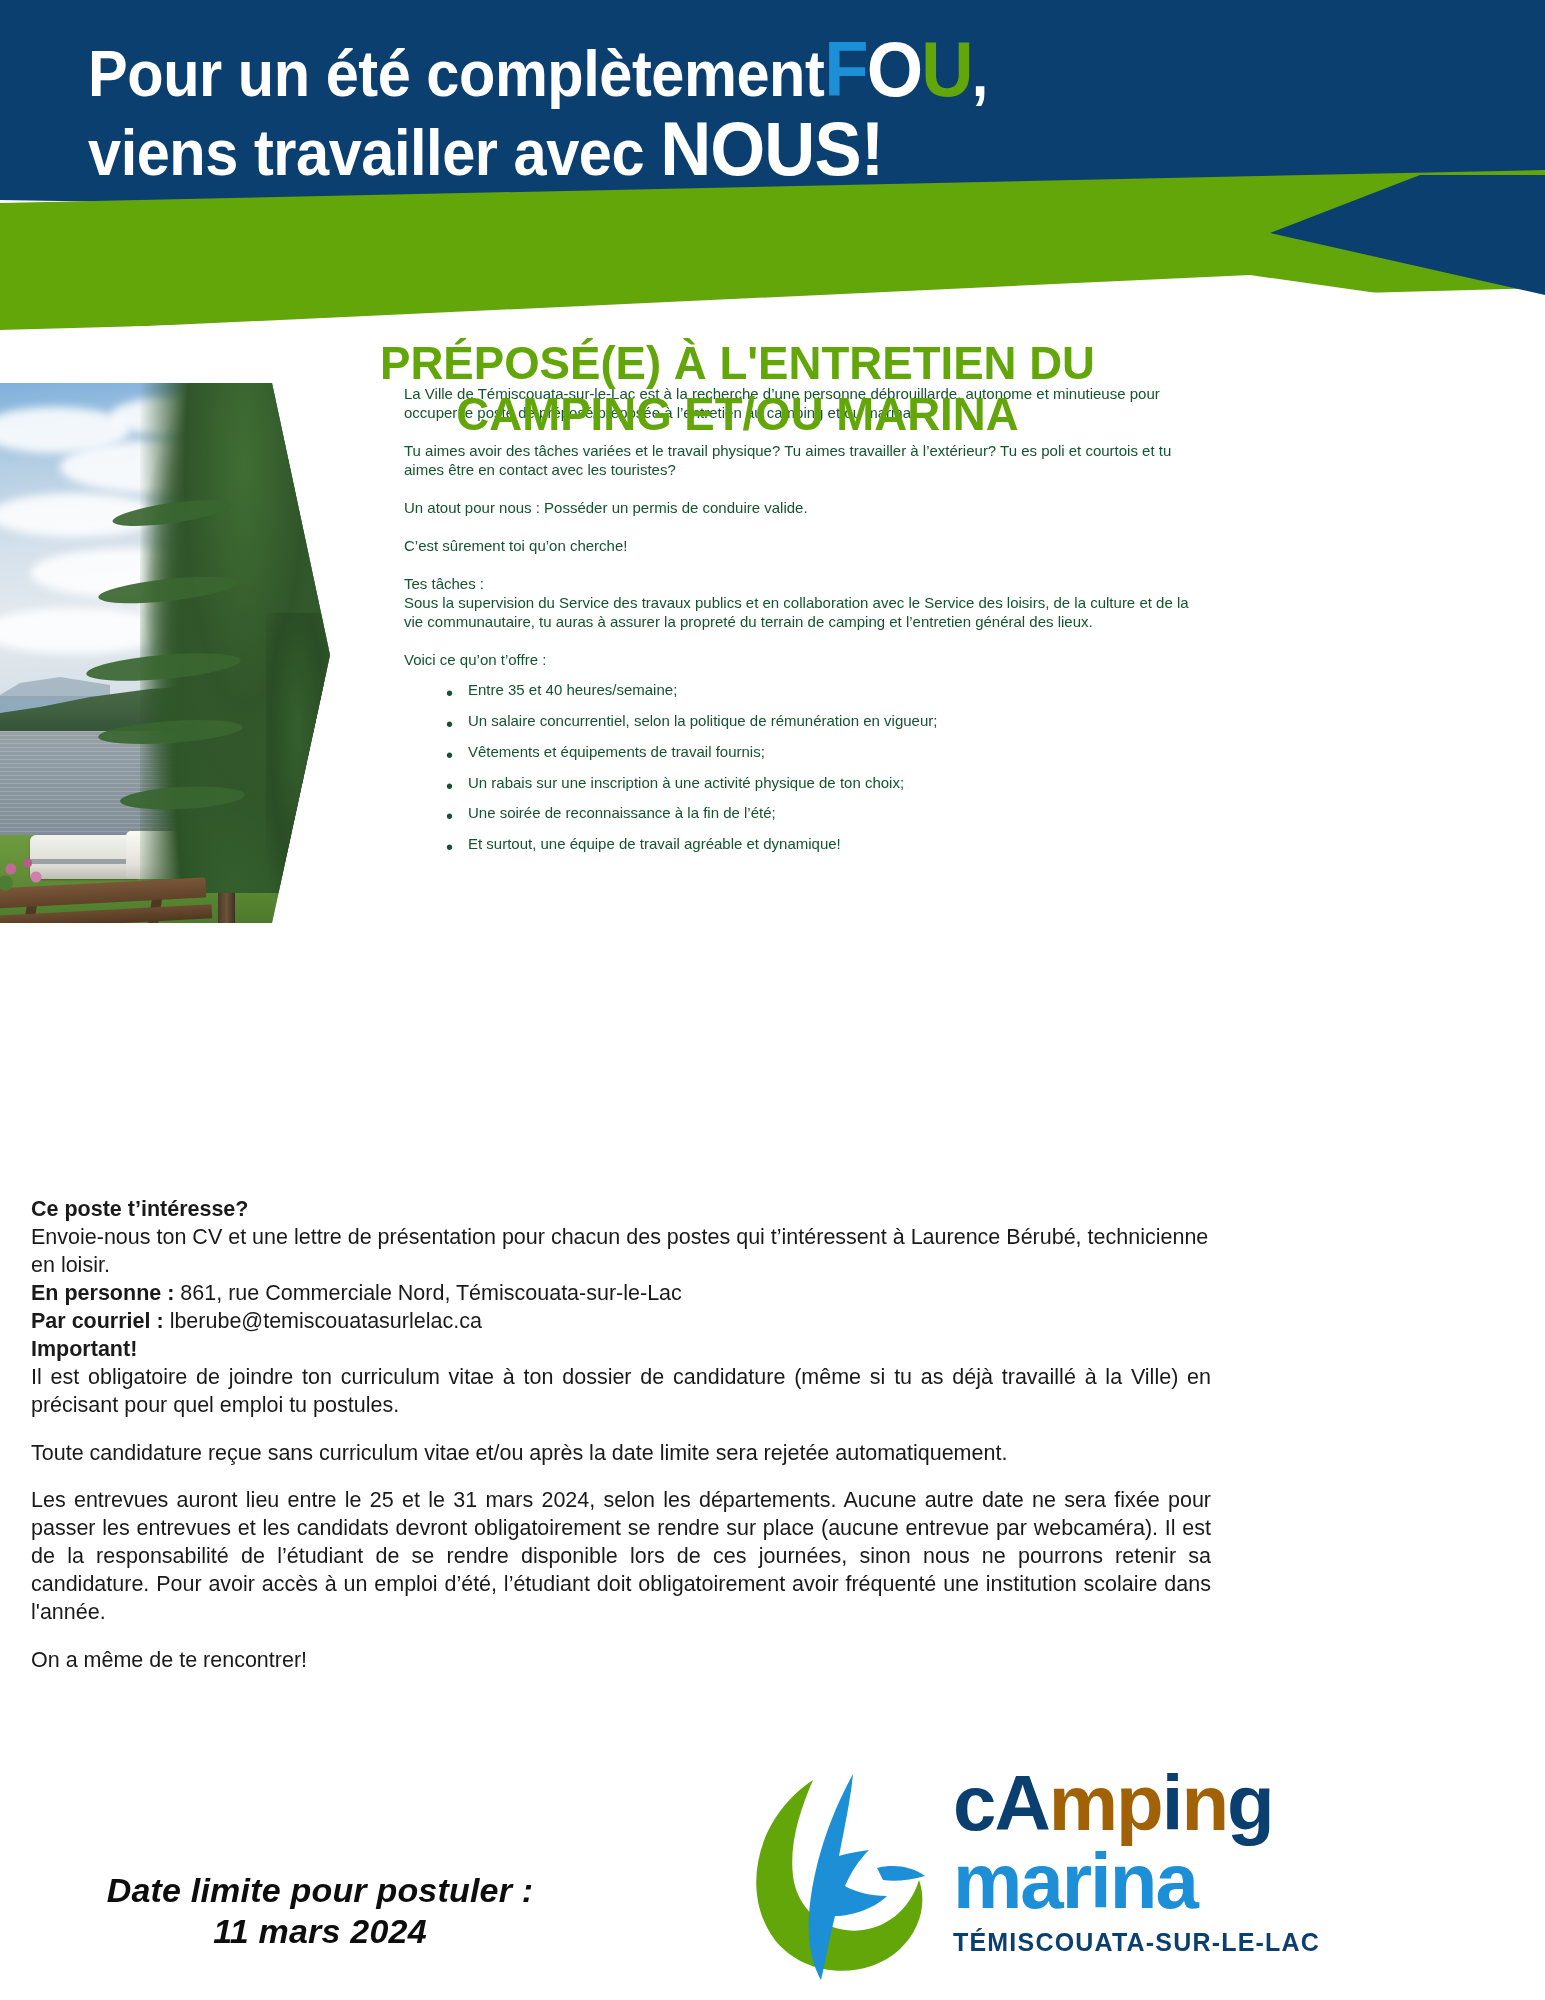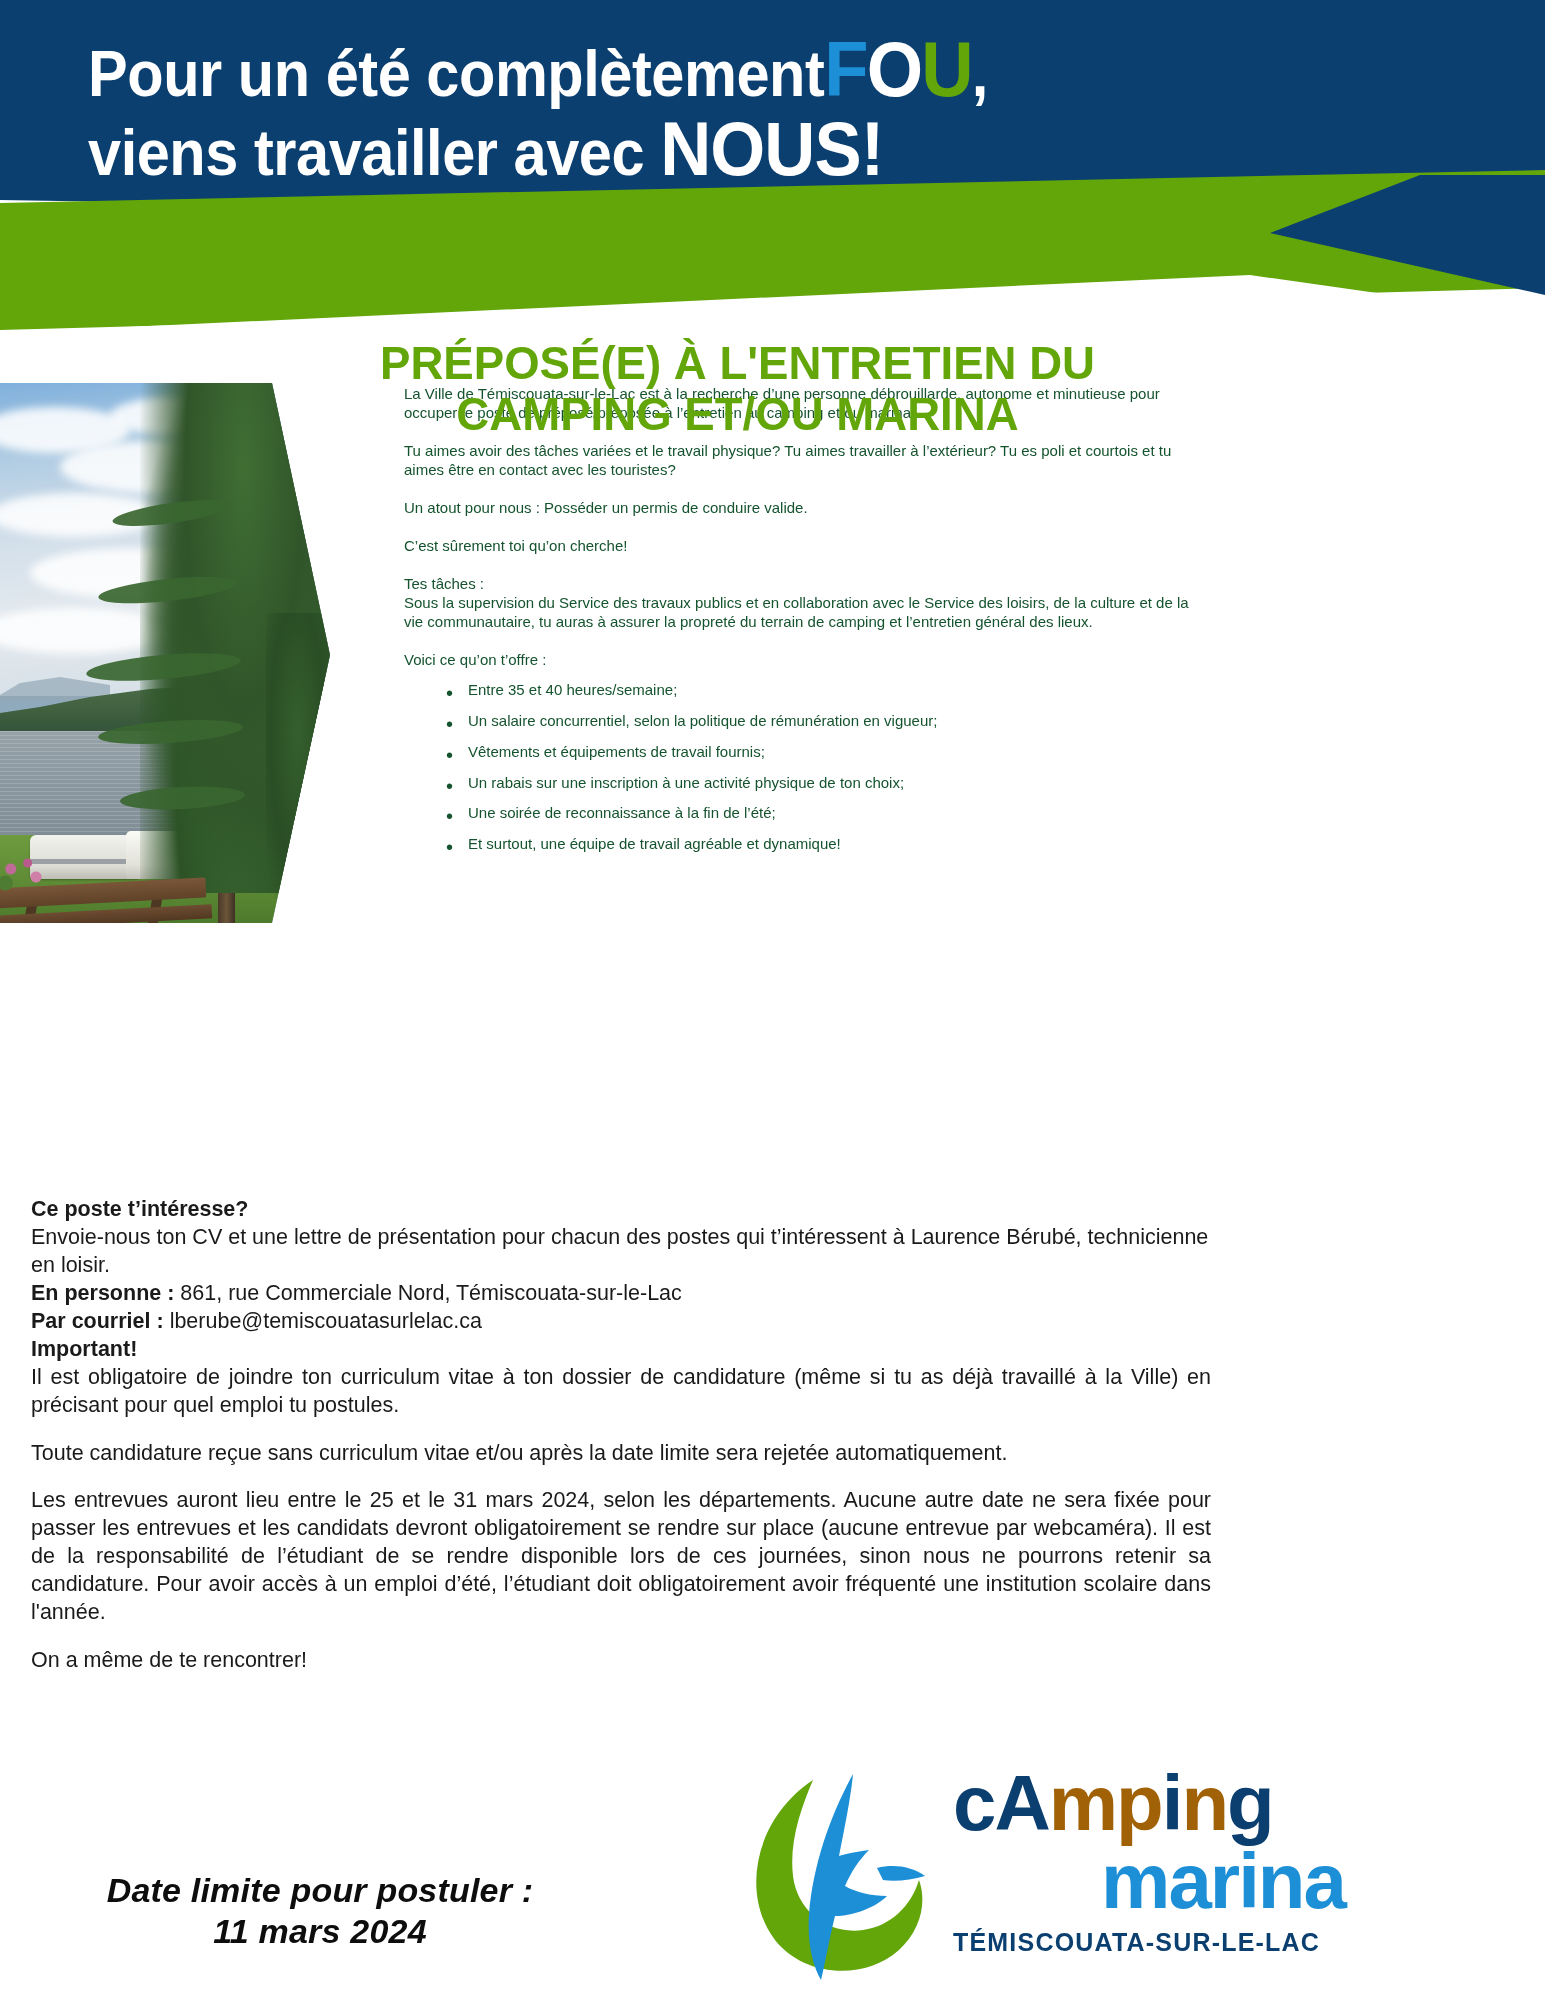--- a/index.html
+++ b/index.html
@@ -280,21 +280,21 @@
     letter-spacing:-2px;
     white-space:nowrap;
   }
   .logo-word2{
     font-family:"Liberation Sans Narrow","Liberation Sans", sans-serif;
     font-weight:bold;
     font-size:78px;
     line-height:1.0;
     letter-spacing:-2px;
     color:#1c8fd6;
-    text-align:center;
+    text-align:left;
     white-space:nowrap;
     margin-top:2px;
   }
   .logo-sub{
     font-family:"Liberation Sans Narrow","Liberation Sans", sans-serif;
     font-weight:bold;
     font-size:25px;
     letter-spacing:1.2px;
     color:#0b3f70;
     margin-top:8px;

